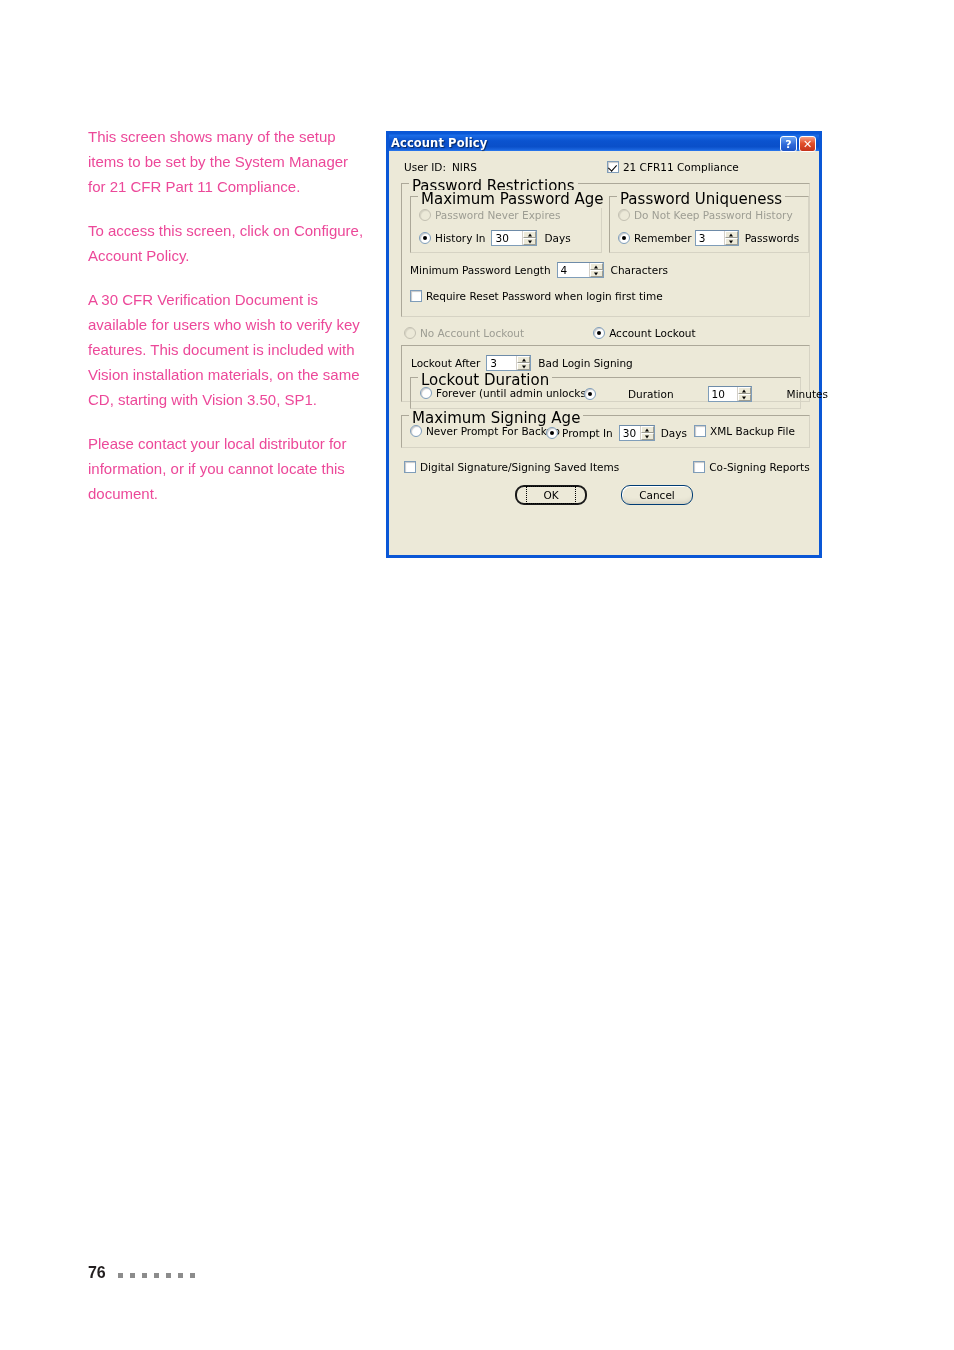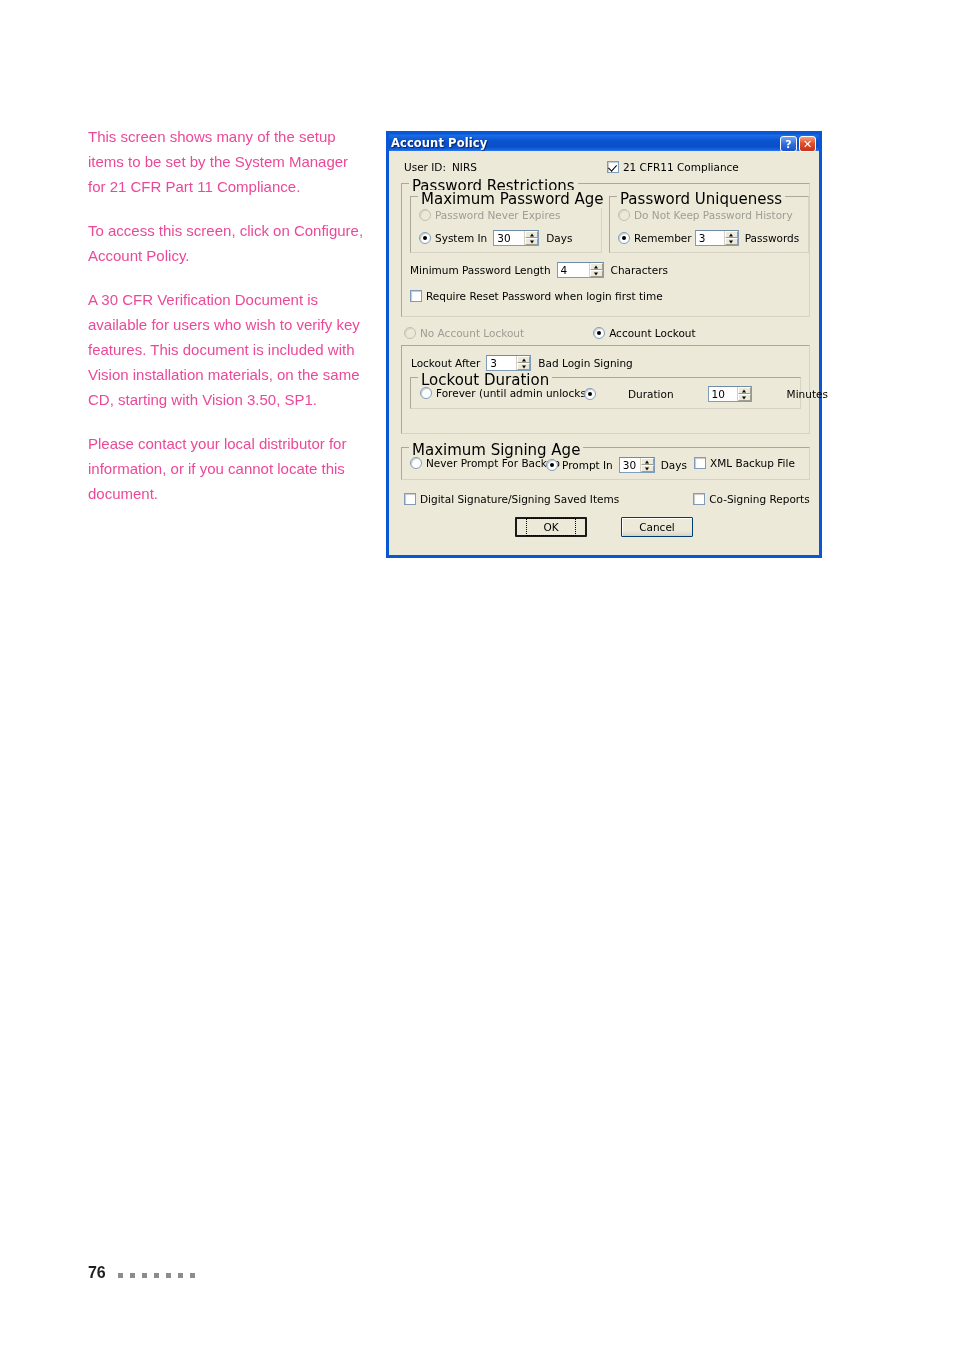--- a/index.html
+++ b/index.html
@@ -251,21 +251,21 @@
     border-right: 2.5px solid transparent;
   }
   .sp-up::after { border-bottom: 3px solid #000; }
   .sp-dn::after { border-top: 3px solid #000; }
 
   
   .pushbtn {
     height: 20px;
     background: #ece9d8;
     border: 1px solid #003c74;
-    border-radius: 1px;
+    border-radius: 9px;
     font-size: 10.5px;
     font-family: "DejaVu Sans", sans-serif;
     color: #000;
     display: flex;
     align-items: center;
     justify-content: center;
     box-sizing: border-box;
     box-shadow: inset 0 -6px 6px -6px rgba(0,0,0,0.20), inset 1px 1px 0 #ffffff;
   }
   .pushbtn.default {
@@ -321,21 +321,21 @@
       <div class="groupbox" style="position:absolute; left:8px; top:12px; width:192px; height:57px;">
         <span class="gb-title">Maximum Password Age</span>
 
         <div class="row" style="position:absolute; left:8px; top:12px;">
           <span class="radio disabled"></span>
           <span class="wtext disabled">Password Never Expires</span>
         </div>
 
         <div class="row" style="position:absolute; left:8px; top:33px;">
           <span class="radio checked"></span>
-          <span class="wtext">System In</span>
+          <span class="wtext">History In</span>
           <span class="spinner" style="width:46px; margin-left:6px;">
             <span class="sp-field">30</span>
             <span class="sp-btns">
               <span class="sp-up"></span>
               <span class="sp-dn"></span>
             </span>
           </span>
           <span class="wtext" style="margin-left:7px;">Days</span>
         </div>
       </div>
@@ -384,21 +384,21 @@
       <span class="row">
         <span class="radio disabled"></span>
         <span class="wtext disabled">No Account Lockout</span>
       </span>
       <span class="row" style="margin-left:69px;">
         <span class="radio checked"></span>
         <span class="wtext">Account Lockout</span>
       </span>
     </div>
 
-    <div class="groupbox" style="margin:6px 2px 0 5px; height:89px;">
+    <div class="groupbox" style="margin:6px 2px 0 5px; height:57px;">
 
       <div class="row" style="position:absolute; left:9px; top:9px;">
         <span class="wtext">Lockout After</span>
         <span class="spinner" style="width:45px; margin-left:6px;">
           <span class="sp-field">3</span>
           <span class="sp-btns">
             <span class="sp-up"></span>
             <span class="sp-dn"></span>
           </span>
         </span>

